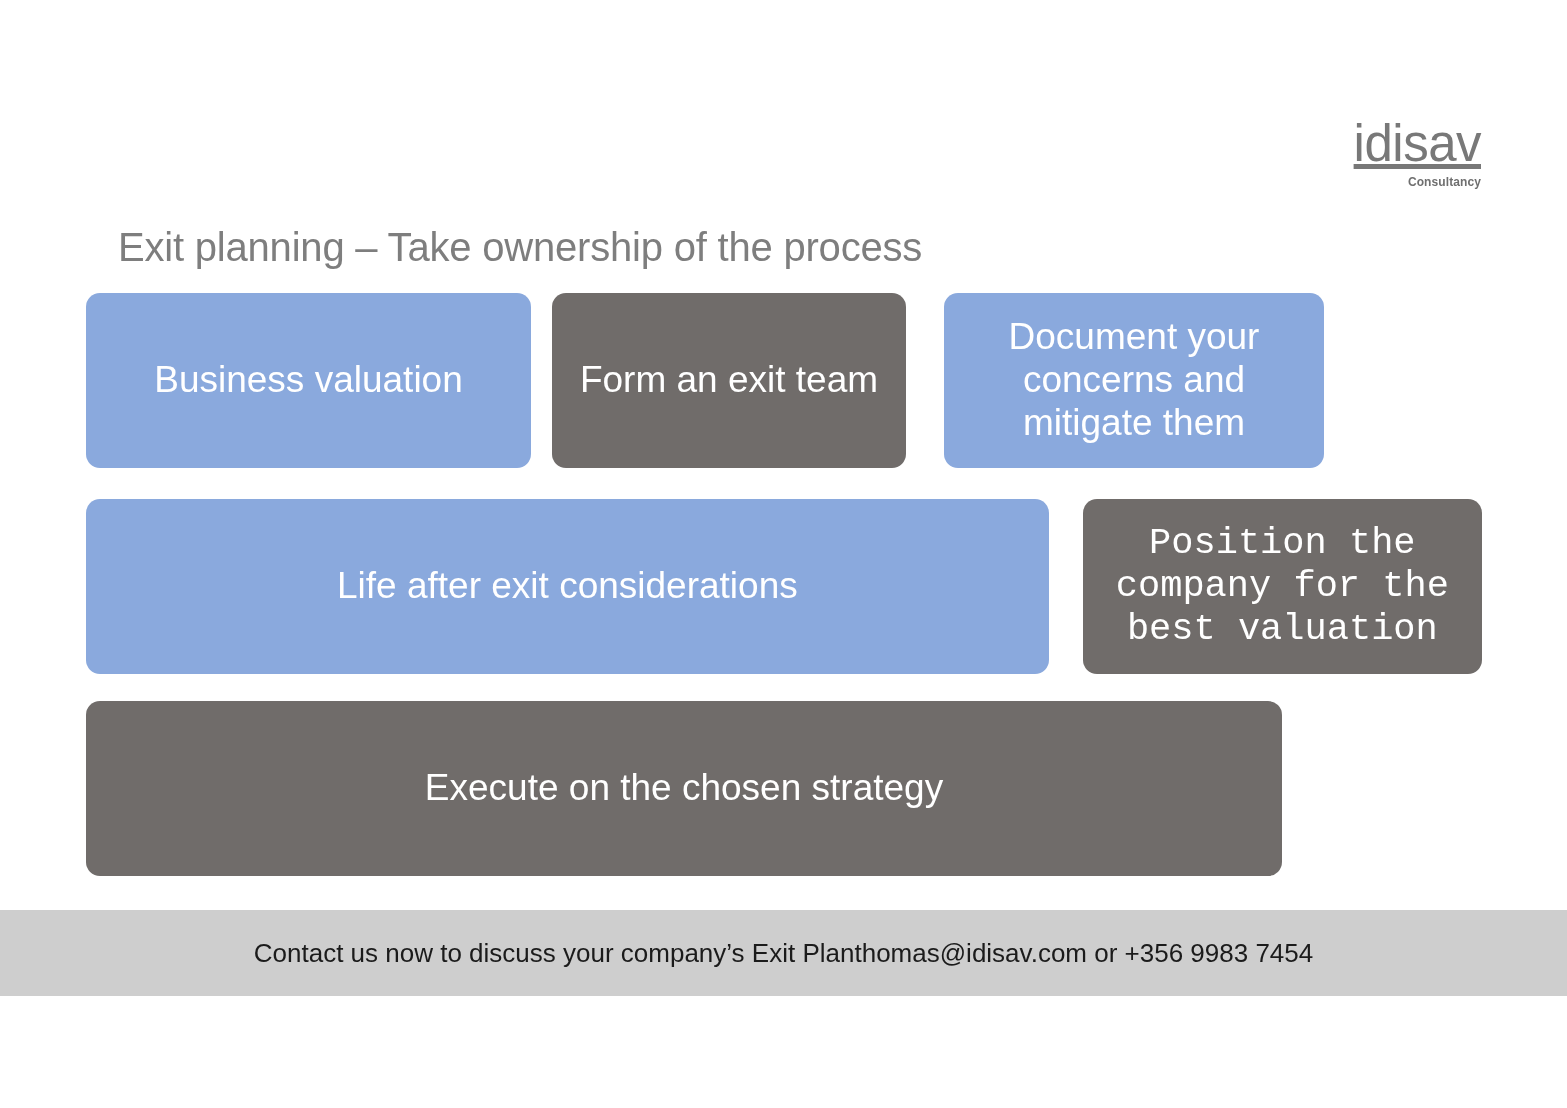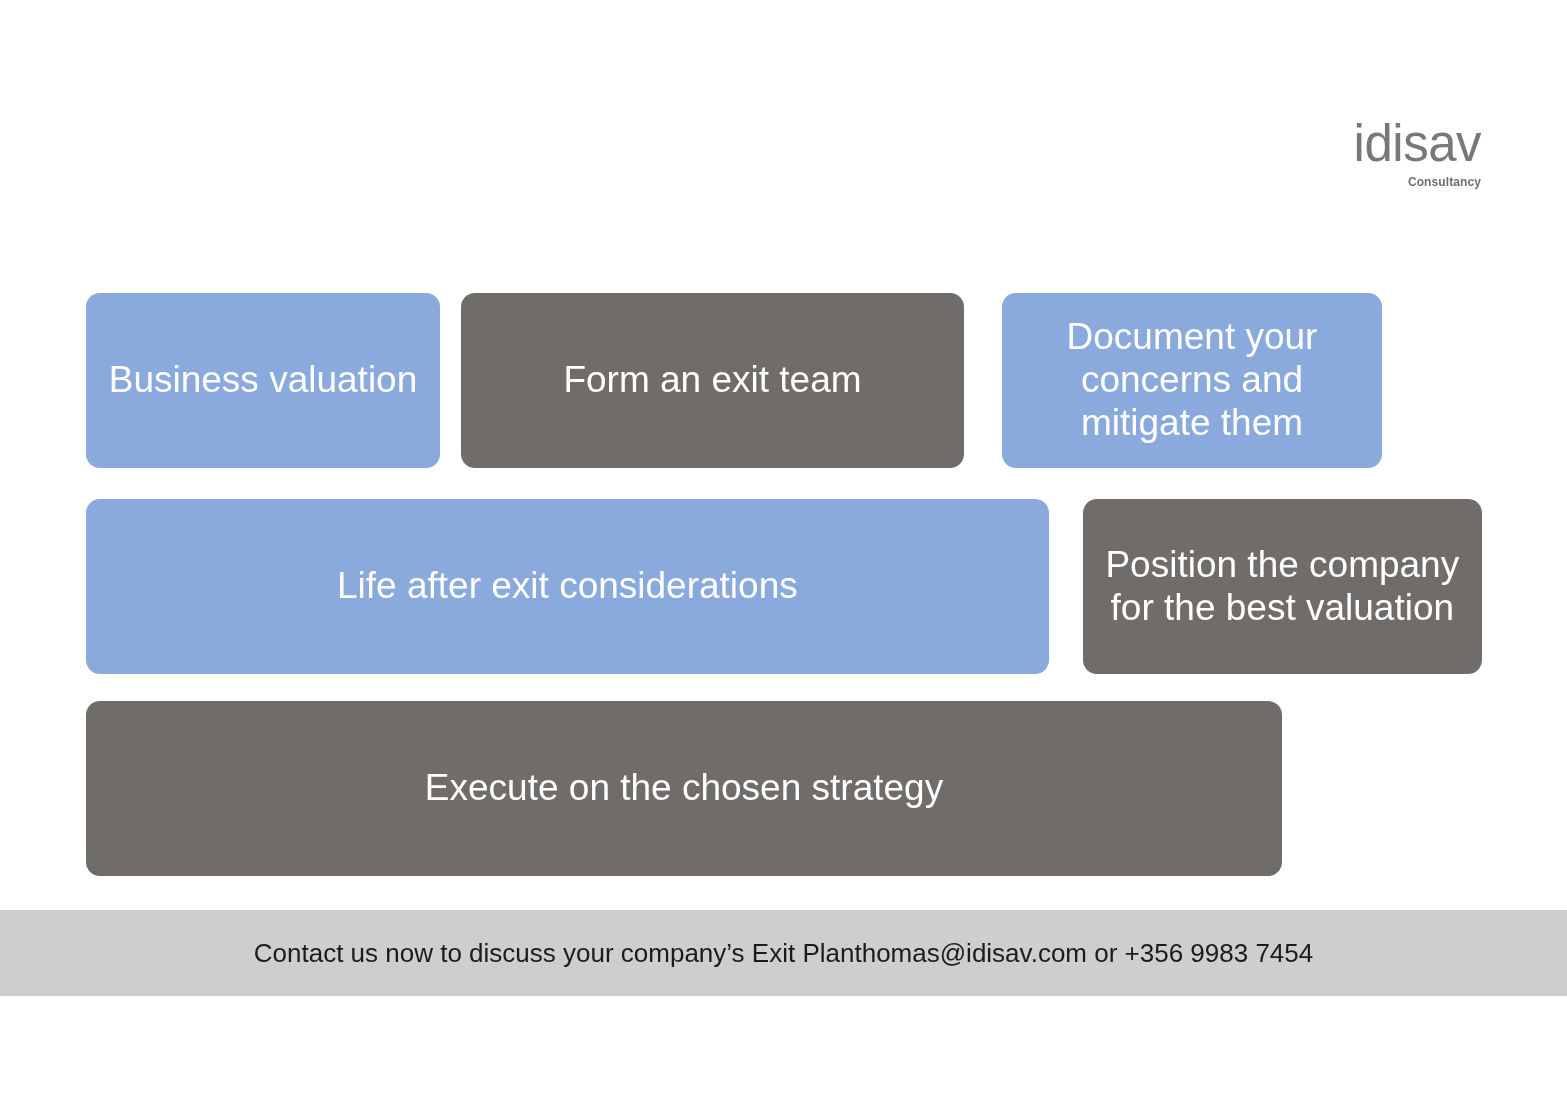--- a/index.html
+++ b/index.html
@@ -27,20 +27,21 @@
     top: 118px;
     text-align: right;
     line-height: 1;
   }
   .logo-word {
     font-size: 51px;
     color: #787878;
     letter-spacing: -0.5px;
     font-weight: 400;
     display: block;
+    text-decoration: underline;
   }
   .logo-sub {
     font-size: 12px;
     color: #6f6f6f;
     font-weight: 700;
     display: block;
     margin-top: 7px;
     letter-spacing: 0.1px;
   }
 
@@ -80,29 +81,29 @@
     color: #ffffff;
     font-size: 37px;
     font-weight: 400;
     line-height: 1.16;
     padding: 0 12px;
     box-sizing: border-box;
   }
   .box.blue { background: #8aa9dd; }
   .box.gray { background: #706c6a; }
 
-  .b-business   { width: 354px; }
+  .b-business   { width: 445px; }
   .gap-a        { width: 21px; }
-  .b-team       { width: 503px; }
+  .b-team       { width: 354px; }
   .gap-b        { width: 38px; }
   .b-document   { width: 380px; text-align: center; }
 
   .b-life       { width: 1077px; }
   .gap-c        { width: 38px; }
-  .b-position   { width: 445px; }
+  .b-position   { width: 445px; font-family: Liberation Mono, monospace; }
 
   .b-execute    { width: 1196px; }
 
   
   .footer-band {
     position: absolute;
     left: 0;
     top: 910px;
     width: 1567px;
     height: 86px;
@@ -123,20 +124,21 @@
 </head>
 <body>
 
 <div class="slide">
 
   <div class="logo-block">
     <span class="logo-word">idisav</span>
     <span class="logo-sub">Consultancy</span>
   </div>
 
+  <div class="slide-title">Exit planning – Take ownership of the process</div>
 
   <div class="boxes">
 
     <div class="row row1">
       <div class="box blue b-business">Business valuation</div>
       <div class="gap-a"></div>
       <div class="box gray b-team">Form an exit team</div>
       <div class="gap-b"></div>
       <div class="box blue b-document">Document your concerns and mitigate them</div>
     </div>

